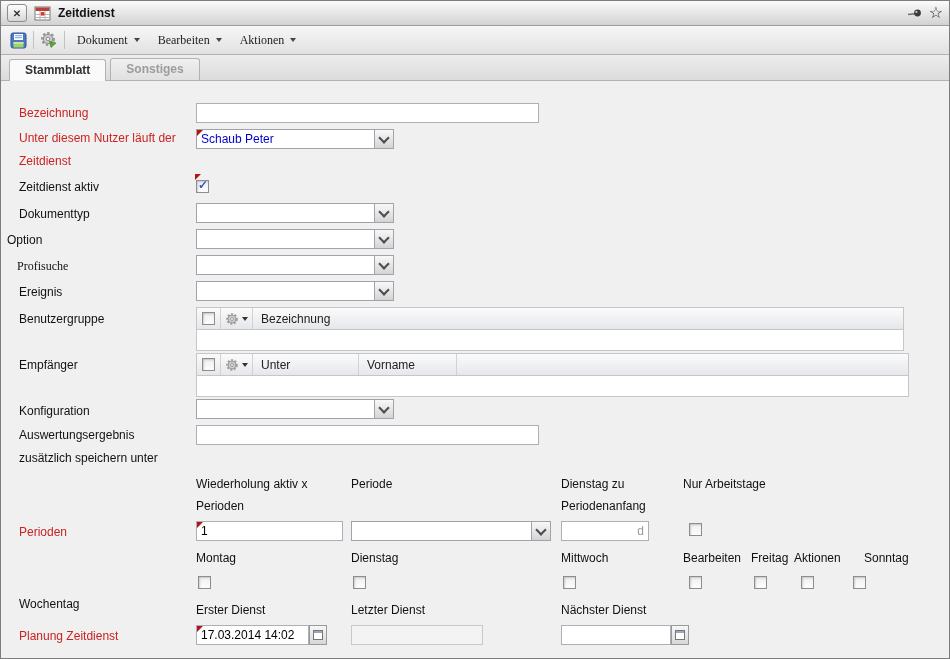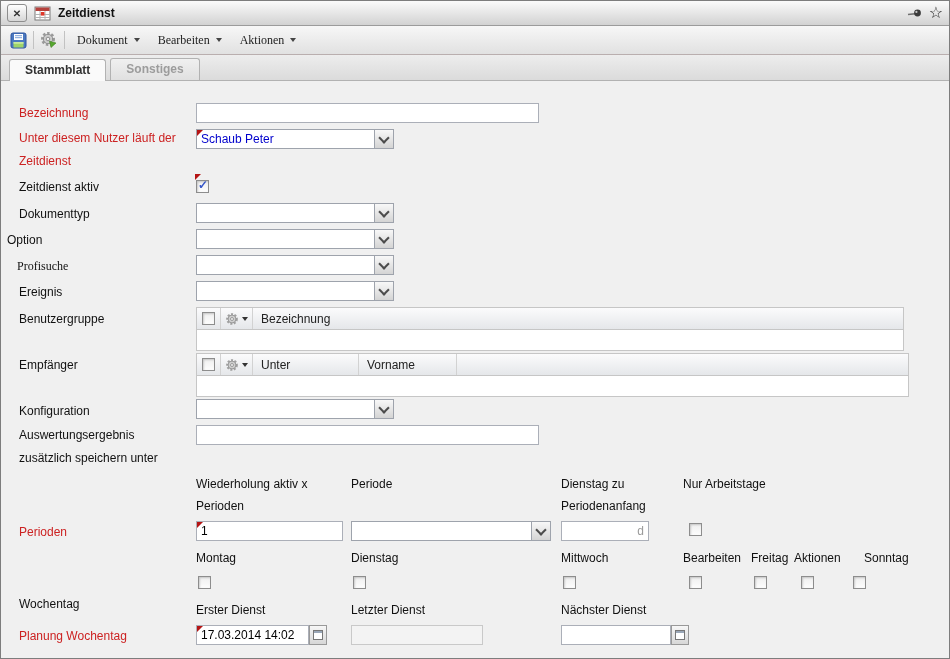--- a/index.html
+++ b/index.html
@@ -283,21 +283,21 @@
     <div class="cbx" style="position:absolute;left:562px;top:495px;"></div>
     <div class="cbx" style="position:absolute;left:688px;top:495px;"></div>
     <div class="cbx" style="position:absolute;left:753px;top:495px;"></div>
     <div class="cbx" style="position:absolute;left:800px;top:495px;"></div>
     <div class="cbx" style="position:absolute;left:852px;top:495px;"></div>
 
     <div class="lblb" style="left:195px;top:522px;">Erster Dienst</div>
     <div class="lblb" style="left:350px;top:522px;">Letzter Dienst</div>
     <div class="lblb" style="left:560px;top:522px;">Nächster Dienst</div>
 
-    <div class="lbl" style="left:18px;top:548px;">Planung Wochentag</div>
+    <div class="lbl" style="left:18px;top:548px;">Planung Zeitdienst</div>
     <input class="txt" style="left: 195px; top: 544px; width: 113px;" value="17.03.2014 14:02">
     <div class="req" style="left:196px;top:545px;"></div>
     <div class="calbtn" style="left:308px;top:544px;">
       <span class="calglyph"></span>
     </div>
     <input class="txt dis" style="left: 350px; top: 544px; width: 132px;" disabled="" value="">
     <input class="txt" style="left: 560px; top: 544px; width: 110px;" value="">
     <div class="calbtn" style="left:670px;top:544px;">
       <span class="calglyph"></span>
     </div>

